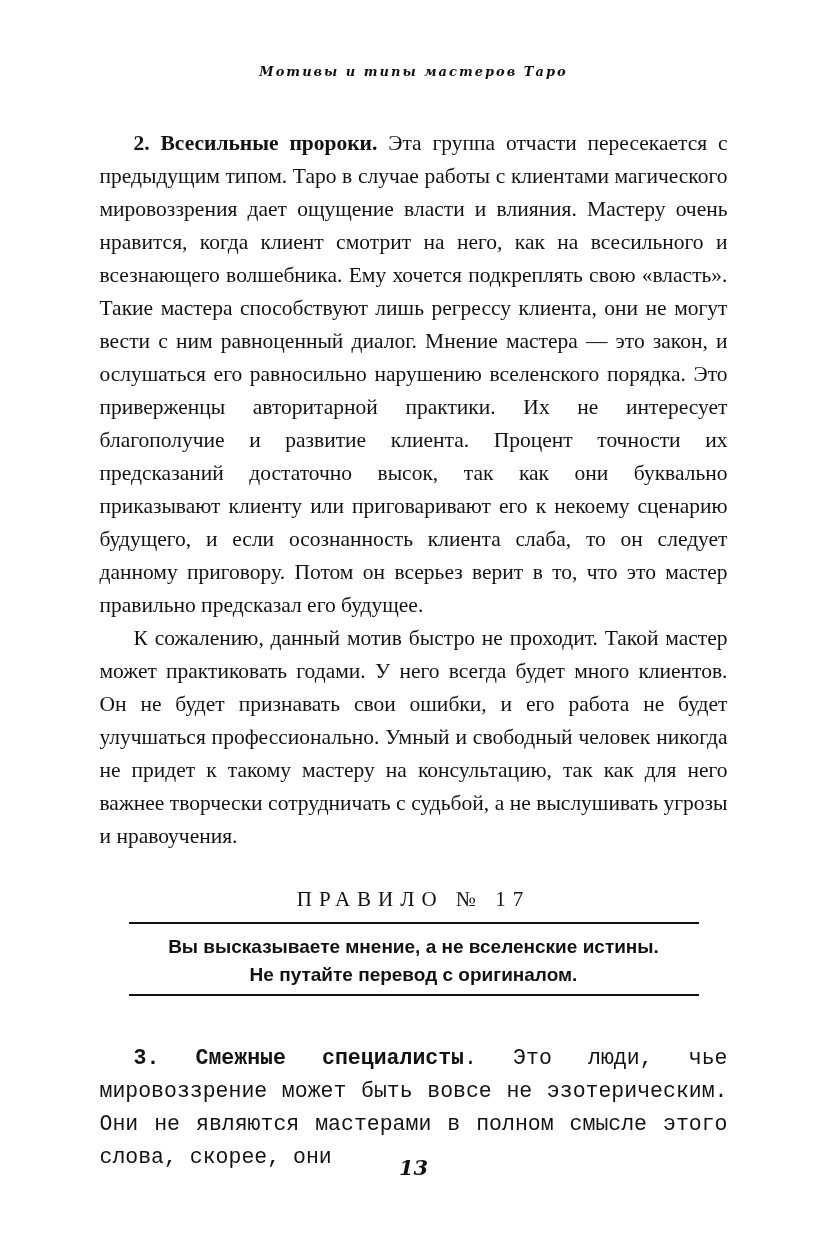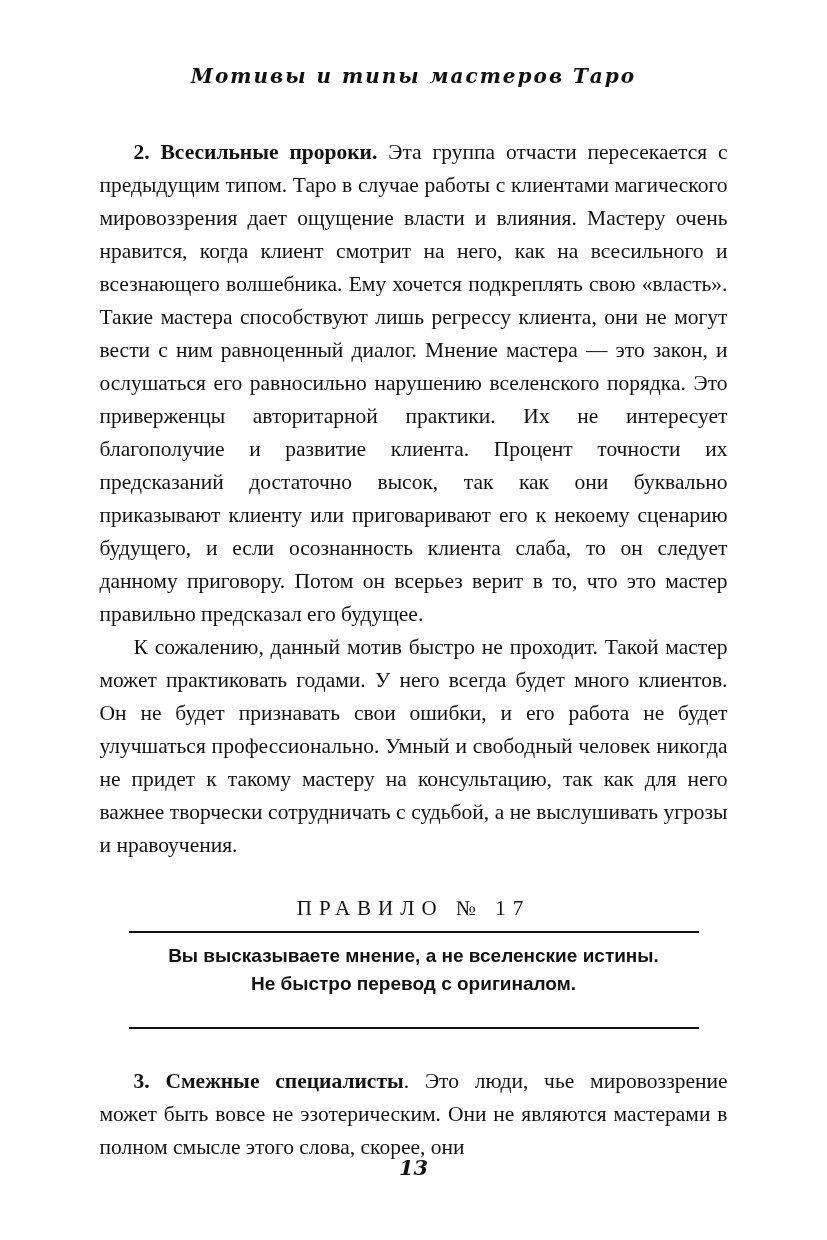--- a/index.html
+++ b/index.html
@@ -16,21 +16,21 @@
     color: #1a1a1a;
     font-family: "Liberation Serif", serif;
     overflow: hidden;
   }
   .running-head {
     margin-top: 64px;
     text-align: center;
     font-family: "DejaVu Serif", serif;
     font-weight: bold;
     font-style: italic;
-    font-size: 20px;
+    font-size: 13px;
     letter-spacing: 2px;
     color: #111;
   }
   .text-column {
     width: 628px;
     margin: 48px auto 0 auto;
     font-size: 21.5px;
     line-height: 33px;
     text-align: justify;
     color: #121212;
@@ -57,25 +57,26 @@
   .rule-divider {
     border: none;
     border-top: 2px solid #111;
     margin: 0;
   }
   .rule-body {
     font-family: "Liberation Sans", sans-serif;
     font-weight: bold;
     font-size: 19px;
     line-height: 28px;
-    padding: 9px 0 29px 0;
+    padding: 9px 0 5px 0;
     color: #111;
   }
   .after-rule {
-    margin-top: 36px;
+    margin-top: 46px;
+    font-family: Liberation Mono, monospace;
   }
   .page-number {
     position: absolute;
     bottom: 60px;
     left: 0;
     width: 100%;
     text-align: center;
     font-family: "DejaVu Serif", serif;
     font-weight: bold;
     font-style: italic;
@@ -96,21 +97,21 @@
 
     <p>К сожалению, данный мотив быстро не проходит. Такой мастер может практиковать годами. У него всегда будет много клиентов. Он не будет признавать свои ошибки, и его работа не будет улучшаться профессионально. Умный и свободный человек никогда не придет к такому мастеру на консультацию, так как для него важнее творчески сотрудничать с судьбой, а не выслушивать угрозы и нравоучения.</p>
 
   </div>
 
   <div class="rule-block">
     <div class="rule-title">ПРАВИЛО № 17</div>
     <hr class="rule-divider">
     <div class="rule-body">
       <div>Вы высказываете мнение, а не вселенские истины.</div>
-      <div>Не быстро перевод с оригиналом.</div>
+      <div>Не путайте перевод с оригиналом.</div>
     </div>
     <hr class="rule-divider">
   </div>
 
   <div class="text-column after-rule">
 
     <p><span class="lead">3. Смежные специалисты</span><span>. Это люди, чье мировоззрение может быть вовсе не эзотерическим. Они не являются мастерами в полном смысле этого слова, скорее, они</span></p>
 
   </div>
 

